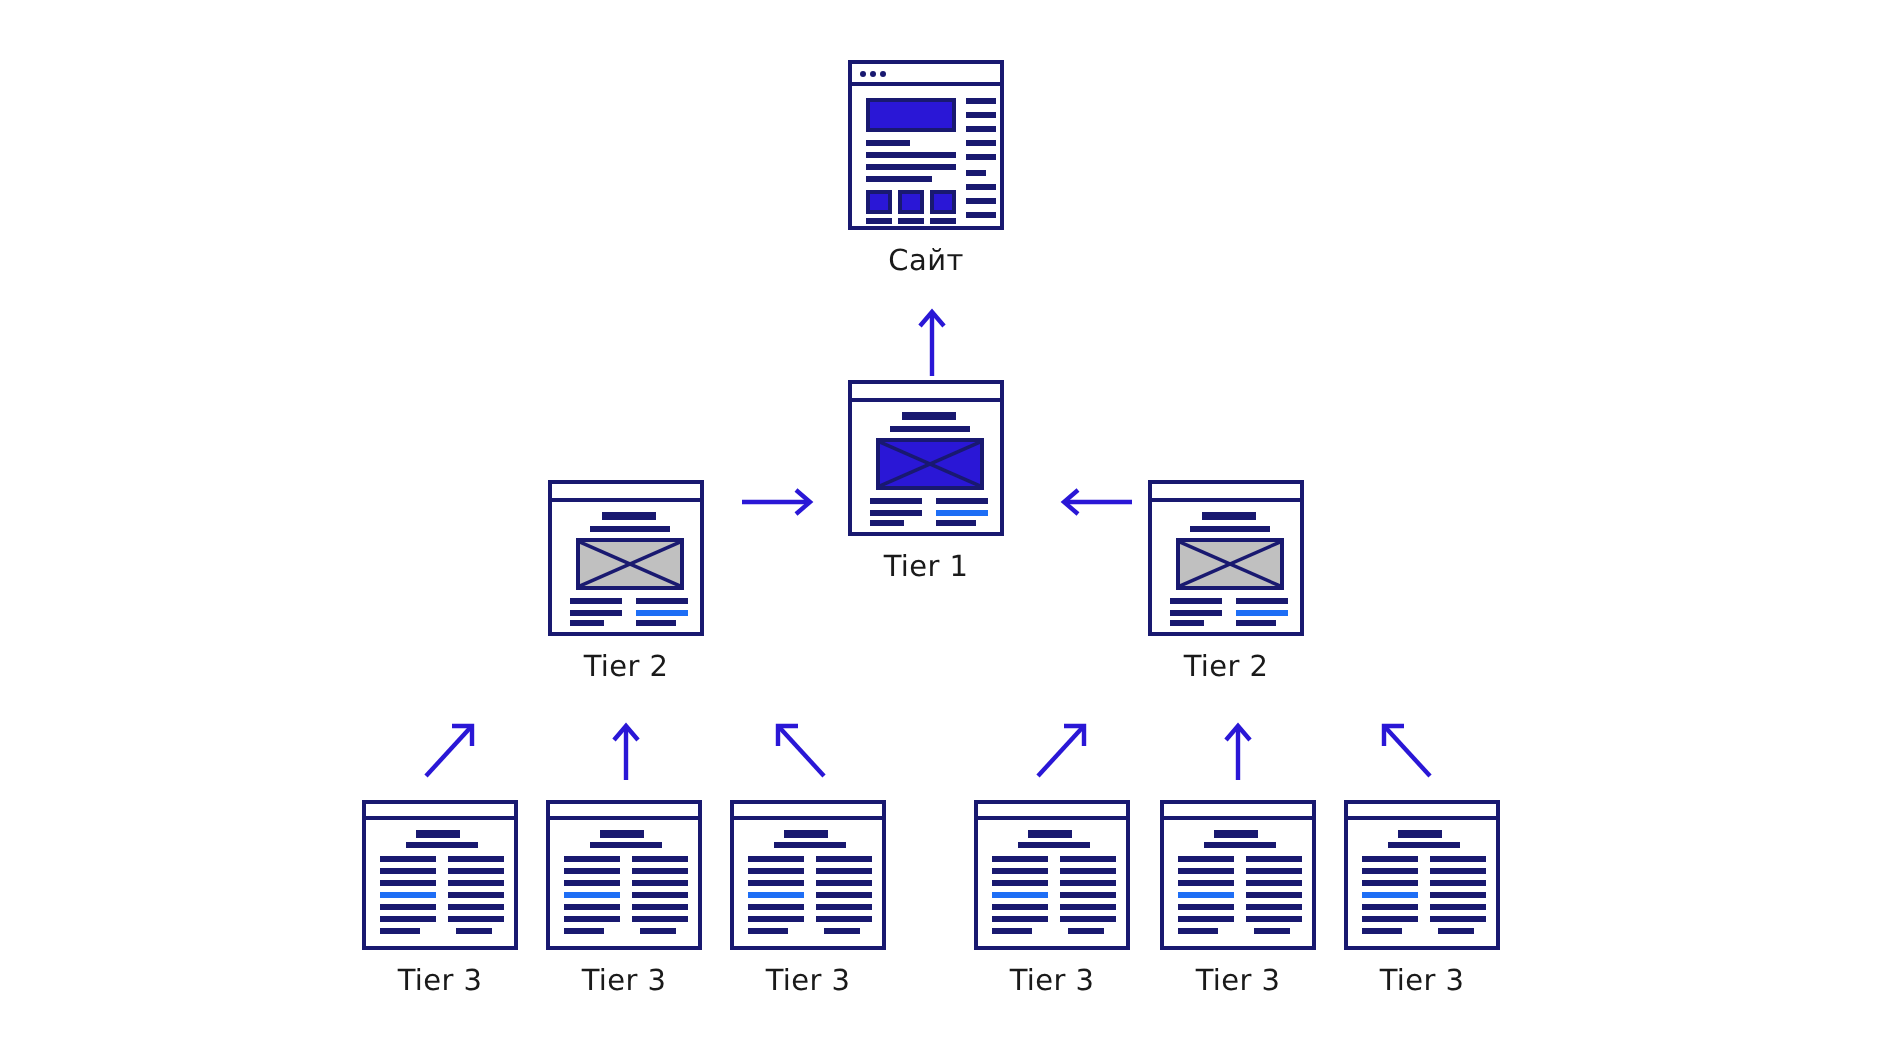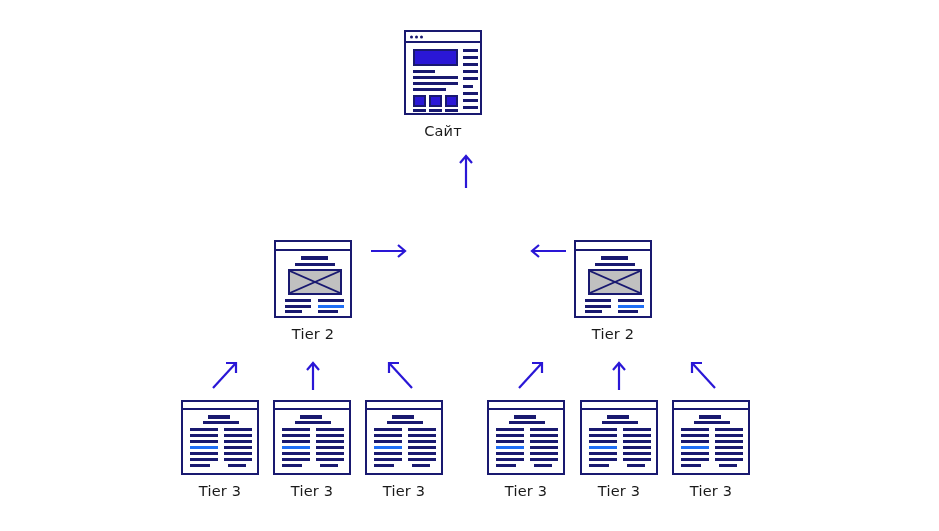--- a/index.html
+++ b/index.html
@@ -89,21 +89,21 @@
     position: absolute;
     overflow: visible;
   }
   .arrow svg { display: block; overflow: visible; }
 </style>
 </head>
 <body>
 
 <div id="canvas">
 
-  <div class="node" style="left:404px; top:30px;">
+  <div class="node" style="left:424px; top:30px;">
     <div class="card" style="width:78px; height:85px;">
       <div class="titlebar" style="height:11px;">
         <div class="dots">
             <i></i>
             <i></i>
             <i></i>
           </div>
       </div>
 
       <div class="blk bordered" style="left:7px; top:17px; width:45px; height:17px;"></div>
@@ -127,20 +127,40 @@
       <div class="ln" style="left:57px; top:38px; width:15px; height:3px;"></div>
       <div class="ln" style="left:57px; top:45px; width:15px; height:3px;"></div>
       <div class="ln" style="left:57px; top:53px; width:10px; height:3px;"></div>
       <div class="ln" style="left:57px; top:60px; width:15px; height:3px;"></div>
       <div class="ln" style="left:57px; top:67px; width:15px; height:3px;"></div>
       <div class="ln" style="left:57px; top:74px; width:15px; height:3px;"></div>
     </div>
     <div class="caption">Сайт</div>
   </div>
 
+  <div class="node" style="left:424px; top:190px;">
+    <div class="card" style="width:78px; height:78px;">
+      <div class="titlebar" style="height:9px;"></div>
+      <div class="ln" style="left:25px; top:14px; width:27px; height:3.5px;"></div>
+      <div class="ln" style="left:19px; top:21px; width:40px; height:3px;"></div>
+      <div class="imgph" style="left:12px; top:27px; width:54px; height:26px; background:#2a17d6;">
+        <svg viewBox="0 0 54 26" preserveAspectRatio="none" aria-hidden="true">
+          <line x1="0" y1="0" x2="54" y2="26" stroke="#191970" stroke-width="2"></line>
+          <line x1="54" y1="0" x2="0" y2="26" stroke="#191970" stroke-width="2"></line>
+        </svg>
+      </div>
+      <div class="ln" style="left:9px; top:57px; width:26px; height:3px;"></div>
+      <div class="ln" style="left:9px; top:62.5px; width:26px; height:3px;"></div>
+      <div class="ln" style="left:9px; top:68px; width:17px; height:3px;"></div>
+      <div class="ln" style="left:42px; top:57px; width:26px; height:3px;"></div>
+      <div class="ln hl" style="left:42px; top:62.5px; width:26px; height:3px;"></div>
+      <div class="ln" style="left:42px; top:68px; width:20px; height:3px;"></div>
+    </div>
+    <div class="caption">Tier 1</div>
+  </div>
 
   <div class="node" style="left:274px; top:240px;">
     <div class="card" style="width:78px; height:78px;">
       <div class="titlebar" style="height:9px;"></div>
       <div class="ln" style="left:25px; top:14px; width:27px; height:3.5px;"></div>
       <div class="ln" style="left:19px; top:21px; width:40px; height:3px;"></div>
       <div class="imgph" style="left:12px; top:27px; width:54px; height:26px; background:#c0c0c0;">
         <svg viewBox="0 0 54 26" preserveAspectRatio="none" aria-hidden="true">
           <line x1="0" y1="0" x2="54" y2="26" stroke="#191970" stroke-width="2"></line>
           <line x1="54" y1="0" x2="0" y2="26" stroke="#191970" stroke-width="2"></line>

